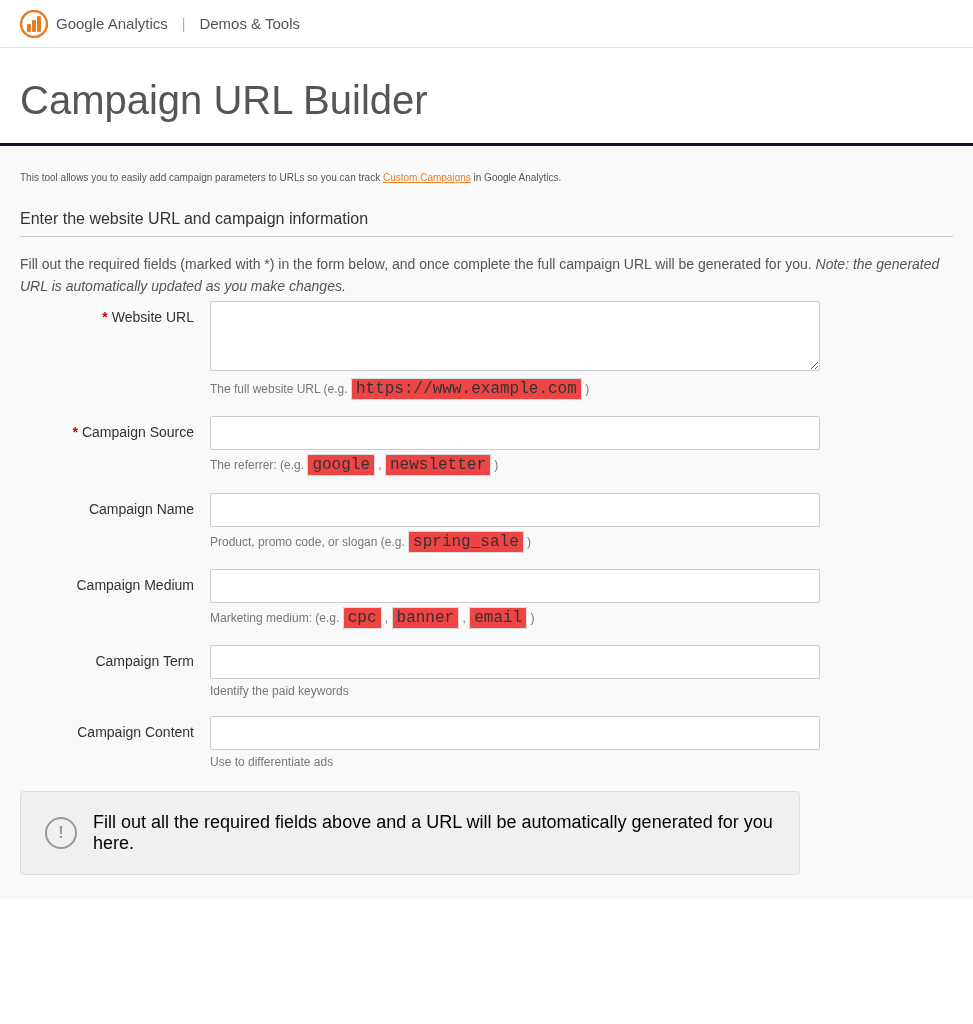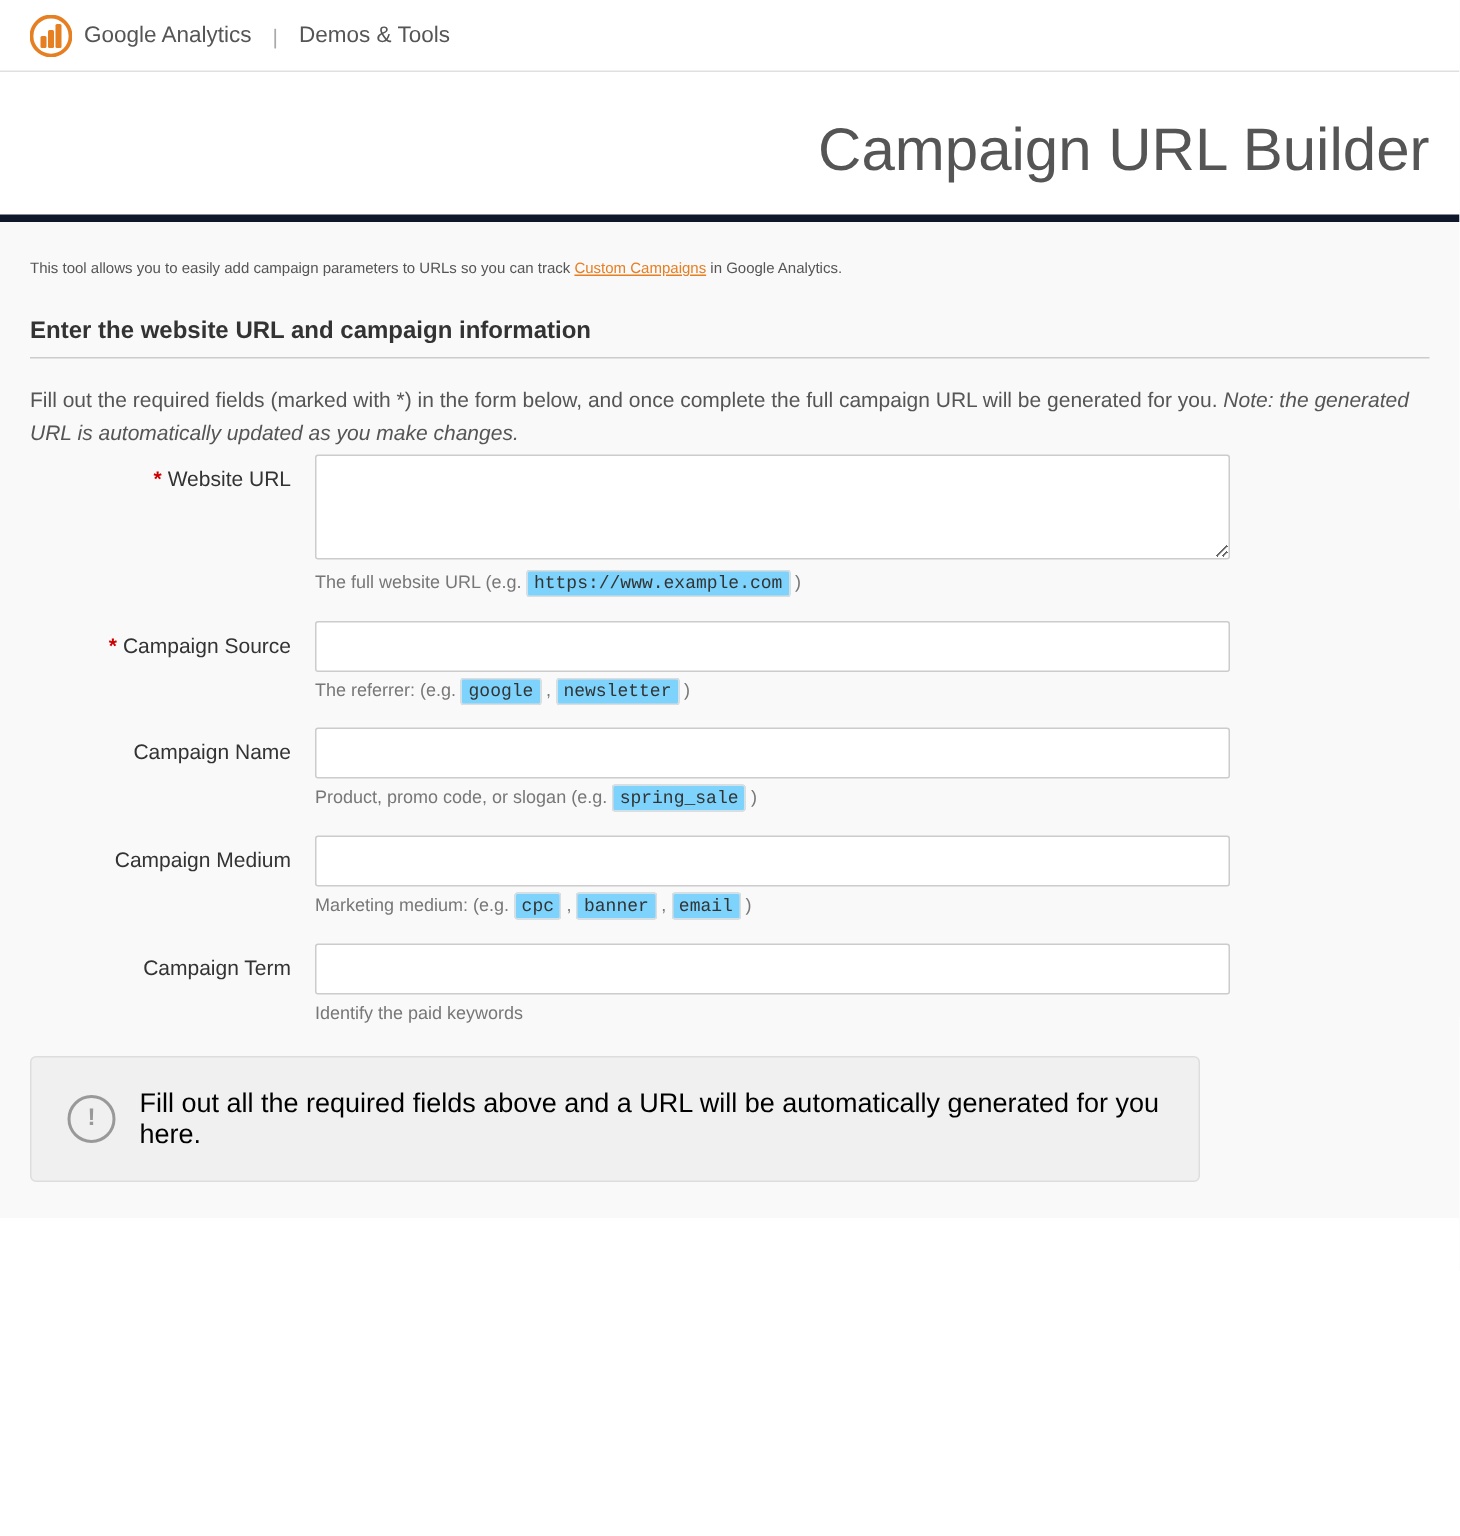--- a/index.html
+++ b/index.html
@@ -44,22 +44,21 @@
     }
 
     .header-separator {
       color: #aaa;
       margin: 0 6px;
     }
 
     
     .page-title-section {
       padding: 30px 20px 20px 20px;
-      border-bottom: 5px solid #0f172a;
-      text-align: right;
+      border-bottom: 3px solid #0f172a;
     }
 
     .page-title {
       font-size: 40px;
       font-weight: 300;
       color: #555;
     }
 
     
     .main-content {
@@ -75,21 +74,21 @@
     }
 
     .custom-campaigns-link {
       color: #e67e22;
       text-decoration: underline;
       cursor: pointer;
     }
 
     .section-heading {
       font-size: 16px;
-      font-weight: bold;
+      font-weight: normal;
       color: #333;
       margin-bottom: 8px;
     }
 
     .section-divider {
       border: none;
       border-top: 1px solid #ccc;
       margin-bottom: 16px;
     }
 
@@ -160,26 +159,26 @@
     }
 
     .field-hint {
       font-size: 12px;
       color: #777;
       margin-top: 4px;
       line-height: 1.4;
     }
 
     .field-hint code {
-      background: #7dd3fc;
+      background: #ef4444;
       border: 1px solid #ddd;
       border-radius: 2px;
       padding: 1px 4px;
       font-family: 'Courier New', monospace;
-      font-size: 12px;
+      font-size: 16px;
       color: #333;
     }
 
     
     .generated-url-box {
       margin-top: 20px;
       background: #f0f0f0;
       border: 1px solid #ddd;
       border-radius: 4px;
       padding: 20px 24px;
@@ -301,20 +300,31 @@
         <span>Campaign Term</span>
       </div>
       <div class="form-input-col">
         <input type="text" style="">
         <div class="field-hint">
           Identify the paid keywords
         </div>
       </div>
     </div>
 
+    <div class="form-row">
+      <div class="form-label-col">
+        <span>Campaign Content</span>
+      </div>
+      <div class="form-input-col">
+        <input type="text" style="">
+        <div class="field-hint">
+          Use to differentiate ads
+        </div>
+      </div>
+    </div>
 
     <div class="generated-url-box">
       <div class="info-icon-circle">!</div>
       <span class="generated-url-text">Fill out all the required fields above and a URL will be automatically generated for you here.</span>
     </div>
 
   </div>
 </div>
 
 </body></html>

